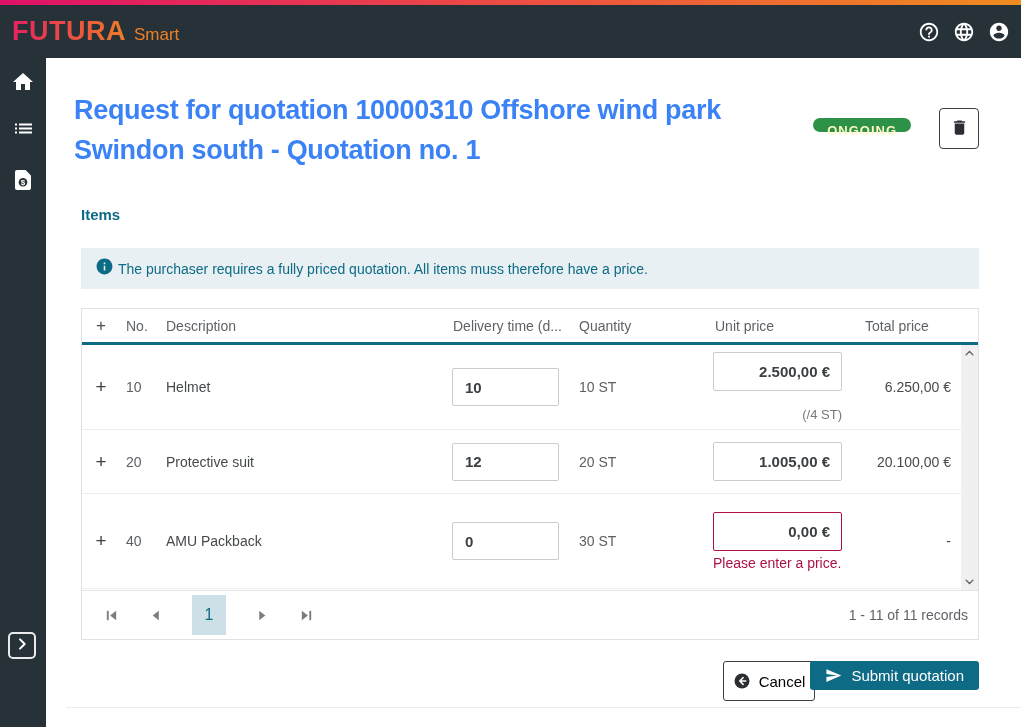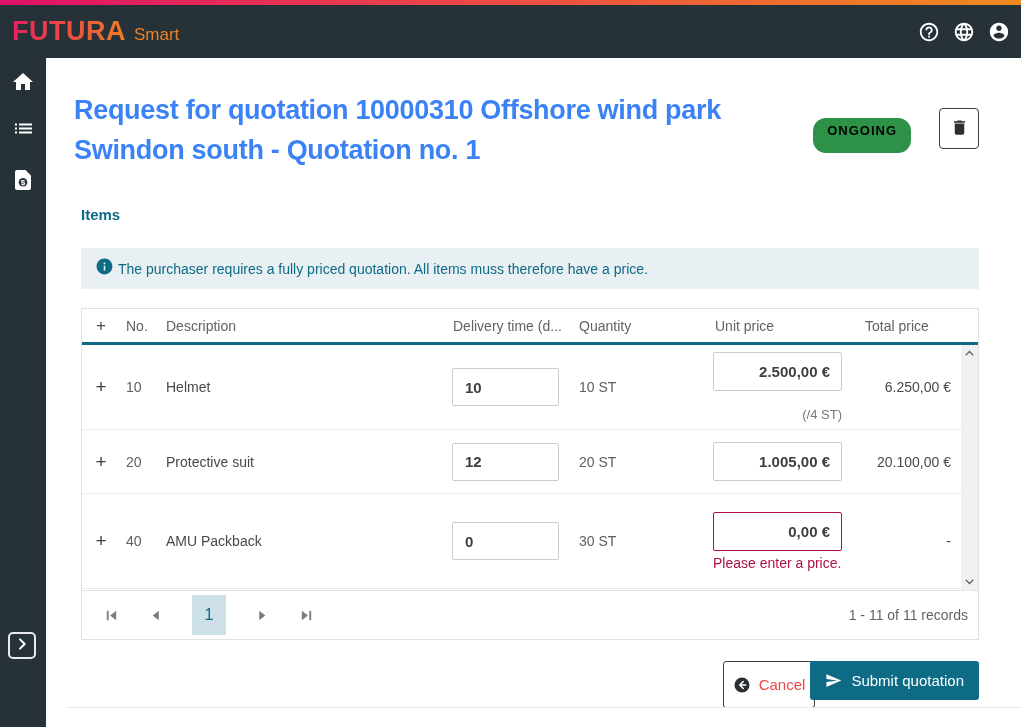--- a/index.html
+++ b/index.html
@@ -29,22 +29,22 @@
   .side-expand { position:absolute; left:8px; top:632px; width:28px; height:27px;
     border:2px solid #e8eaed; border-radius:5px; background:transparent;
     display:flex; align-items:center; justify-content:center; cursor:pointer; }
   .side-expand svg { width:16px; height:16px; }
 
   
   .main { position:absolute; left:46px; top:58px; width:975px; height:669px; background:#fff; }
 
   .page-title { position:absolute; left:28px; top:32px; width:730px;
     font-size:27px; line-height:40px; font-weight:700; color:#3b82f6; letter-spacing:-0.3px; }
-  .status-badge { position:absolute; right:110px; top:60px; height:35px; line-height:25px;
-    padding:0 14px; border-radius:13px; background:#2e9148; color:#000000;
+  .status-badge { position:absolute; right:110px; top:60px; height:14px; line-height:25px;
+    padding:0 14px; border-radius:13px; background:#2e9148; color:#fef9c3;
     font-size:13px; font-weight:700; letter-spacing:1px; }
   .trash-button { position:absolute; right:42px; top:50px; width:40px; height:41px;
     background:#fff; border:1.5px solid #3c4043; border-radius:4px;
     display:flex; align-items:center; justify-content:center; cursor:pointer; color:#333; }
   .trash-button svg { width:19px; height:19px; }
 
   .items-heading { position:absolute; left:35px; top:148px;
     font-size:15px; font-weight:700; color:#0d6b85; }
 
   .info-banner { position:absolute; left:35px; top:190px; width:898px; height:41px;
@@ -96,26 +96,26 @@
   .t-pagination { height:49px; border-top:1px solid #e3e5e8; display:flex; align-items:center;
     padding:0 10px 0 22px; }
   .pg-btn { width:15px; height:15px; color:#7a7e82; cursor:pointer; margin-right:29px;
     display:flex; align-items:center; justify-content:center; }
   .pg-btn svg { width:15px; height:15px; display:block; }
   .pg-current { width:34px; height:40px; background:#cde0e8; color:#0d6b85; font-size:16px;
     display:flex; align-items:center; justify-content:center; cursor:pointer; margin-right:29px; }
   .pg-records { margin-left:auto; font-size:14px; color:#5f6368; }
 
   
-  .cancel-button { position:absolute; right:206px; top:603px; height:47px; width:92px;
+  .cancel-button { position:absolute; right:206px; top:603px; height:40px; width:92px;
     background:#fff; border:1px solid #3c4043; border-radius:3px; cursor:pointer;
     display:flex; align-items:center; justify-content:center; gap:8px;
-    font-family:"Liberation Sans",sans-serif; font-size:15px; color:#ef4444; }
+    font-family:"Liberation Sans",sans-serif; font-size:15px; color:#000000; }
   .cancel-button svg { width:18px; height:18px; }
-  .submit-button { position:absolute; right:42px; top:603px; height:39px;
+  .submit-button { position:absolute; right:42px; top:603px; height:29px;
     padding:0 15px; background:#0d6b85; border:none; border-radius:3px; cursor:pointer;
     display:flex; align-items:center; justify-content:center; gap:9px;
     font-family:"Liberation Sans",sans-serif; font-size:15px; color:#fff; }
   .submit-button svg { width:17px; height:17px; }
   .bottom-divider { position:absolute; left:20px; right:0; top:649px;
     border-top:1px solid #ececec; }
 </style>
 </head>
 <body>
 

